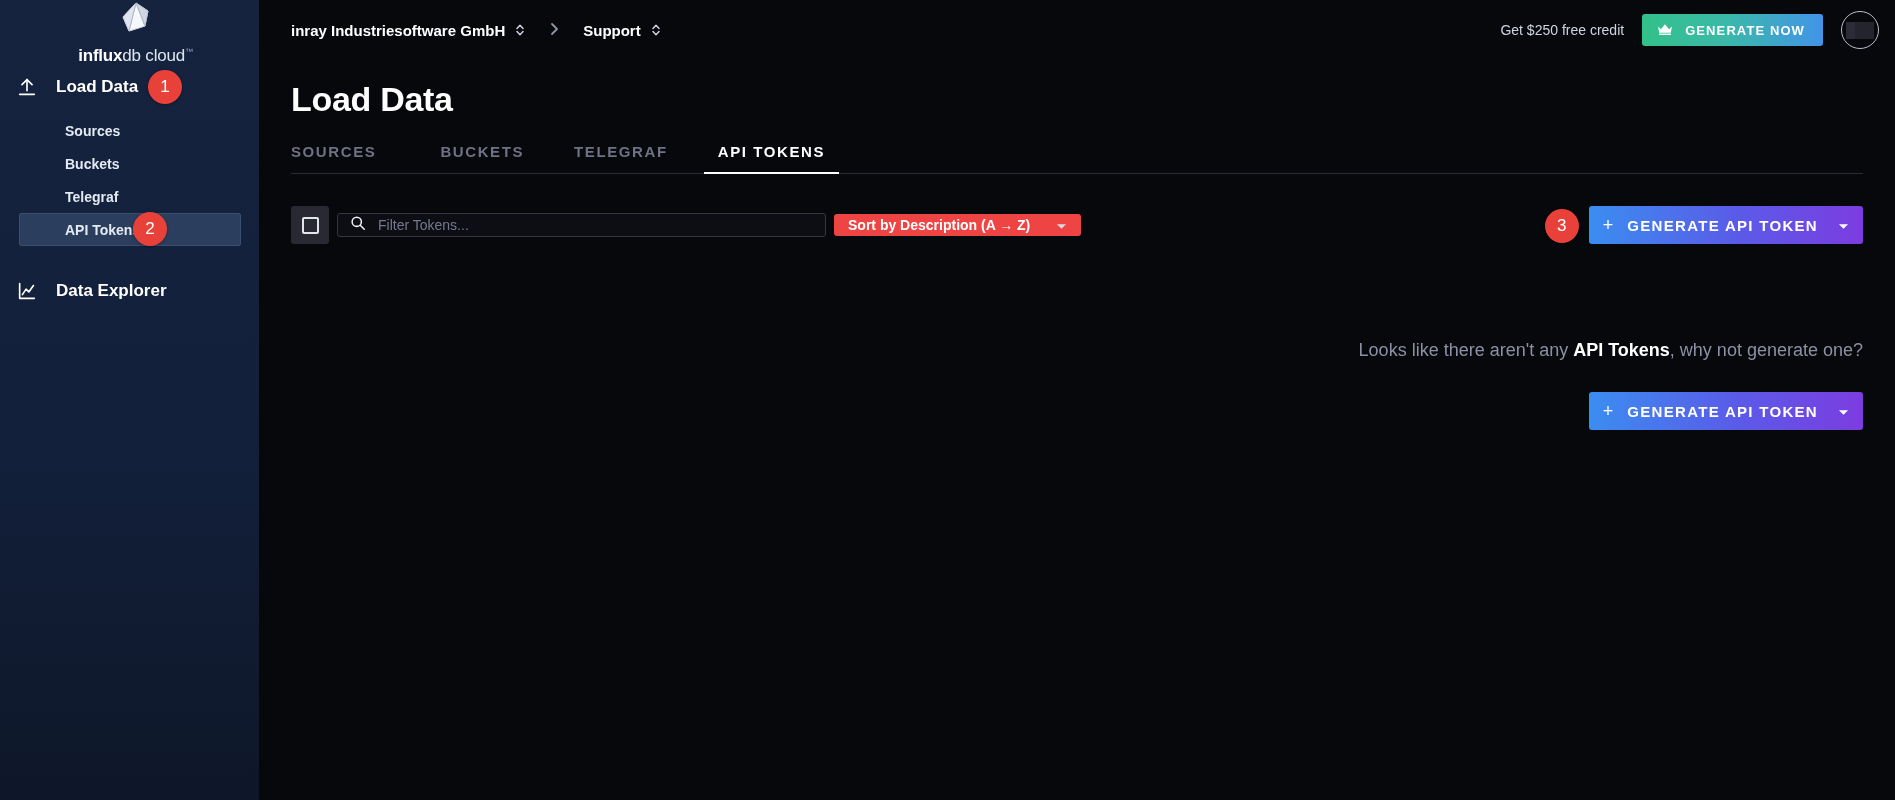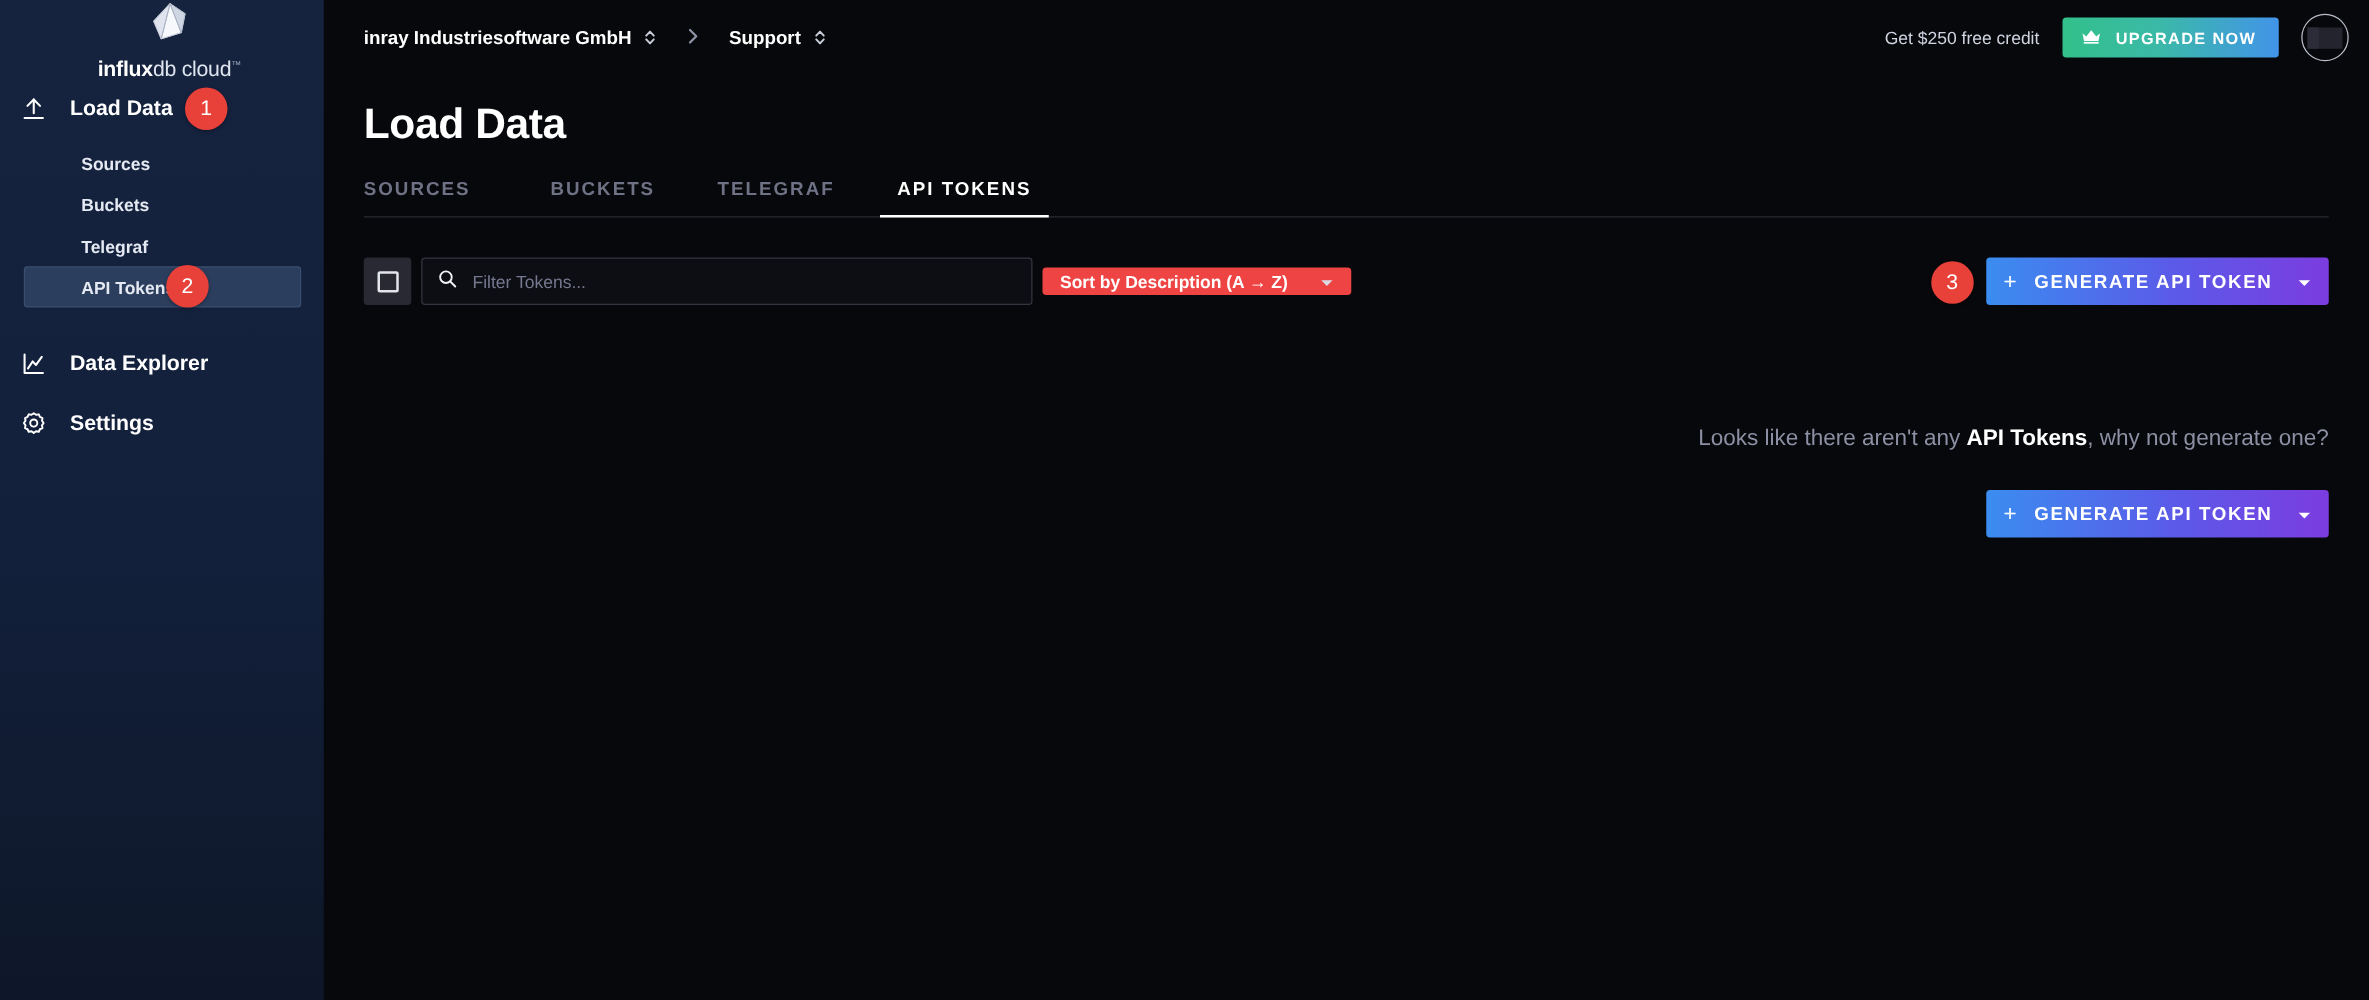--- a/index.html
+++ b/index.html
@@ -255,21 +255,21 @@
     cursor: pointer;
     flex: none;
   }
   #select-all-box {
     width: 17px; height: 17px;
     border: 2px solid #e3e5ec;
     border-radius: 2px;
   }
 
   #search-wrap {
-    width: 489px; height: 38px;
+    width: 489px; height: 24px;
     background: #0d0e13;
     border: 1px solid #34353f;
     border-radius: 3px;
     display: flex;
     align-items: center;
     padding: 0 12px;
     gap: 12px;
     flex: none;
   }
   #search-input {
@@ -404,31 +404,20 @@
       <span class="nav-icon">
         <svg viewBox="0 0 24 24" width="22" height="22" fill="none" stroke="#ffffff" stroke-width="1.8" stroke-linecap="round" stroke-linejoin="round">
           <path d="M4 4 L4 20 L20 20"></path>
           <path d="M7 16 L11 10 L14 13 L19 6"></path>
         </svg>
       </span>
       <span class="nav-label">Data Explorer</span>
     </div>
   </div>
 
-  <div class="nav-section" style="margin-top:-6px;">
-    <div class="nav-top">
-      <span class="nav-icon">
-        <svg viewBox="0 0 24 24" width="22" height="22" fill="none" stroke="#ffffff" stroke-width="1.7" stroke-linejoin="round">
-          <path d="M12 2.8 L14 4.2 L16.4 3.8 L17.4 6 L19.6 7 L19.2 9.4 L20.6 11.4 L19.2 13.4 L19.6 15.8 L17.4 16.8 L16.4 19 L14 18.6 L12 20 L10 18.6 L7.6 19 L6.6 16.8 L4.4 15.8 L4.8 13.4 L3.4 11.4 L4.8 9.4 L4.4 7 L6.6 6 L7.6 3.8 L10 4.2 Z"></path>
-          <circle cx="12" cy="11.4" r="3.1"></circle>
-        </svg>
-      </span>
-      <span class="nav-label">Settings</span>
-    </div>
-  </div>
 </div>
 
 <div id="topbar">
   <div id="breadcrumb">
     <span class="crumb">
       <span class="crumb-text">inray Industriesoftware GmbH</span>
       <span class="crumb-caret">
         <svg viewBox="0 0 10 16" width="10" height="16" fill="none" stroke="#c7ccd8" stroke-width="1.6" stroke-linecap="round" stroke-linejoin="round">
           <path d="M2 6.5 L5 3.3 L8 6.5"></path>
           <path d="M2 9.5 L5 12.7 L8 9.5"></path>
@@ -453,21 +442,21 @@
 
   <div id="topbar-right">
     <span id="free-credit">Get $250 free credit</span>
     <button id="upgrade-btn">
       <span>
         <svg viewBox="0 0 20 16" width="18" height="14" fill="#ffffff">
           <path d="M2 5.2 L5.4 8.2 L10 2.6 L14.6 8.2 L18 5.2 L16.6 12.4 L3.4 12.4 Z"></path>
           <rect x="3.2" y="13.2" width="13.6" height="1.6"></rect>
         </svg>
       </span>
-      <span id="upgrade-label">UPGRADE NOW</span>
+      <span id="upgrade-label">GENERATE NOW</span>
     </button>
     <div id="avatar">
       <div id="avatar-inner"></div>
     </div>
   </div>
 </div>
 
 <div id="main">
 
   <h1 id="page-title">Load Data</h1>

